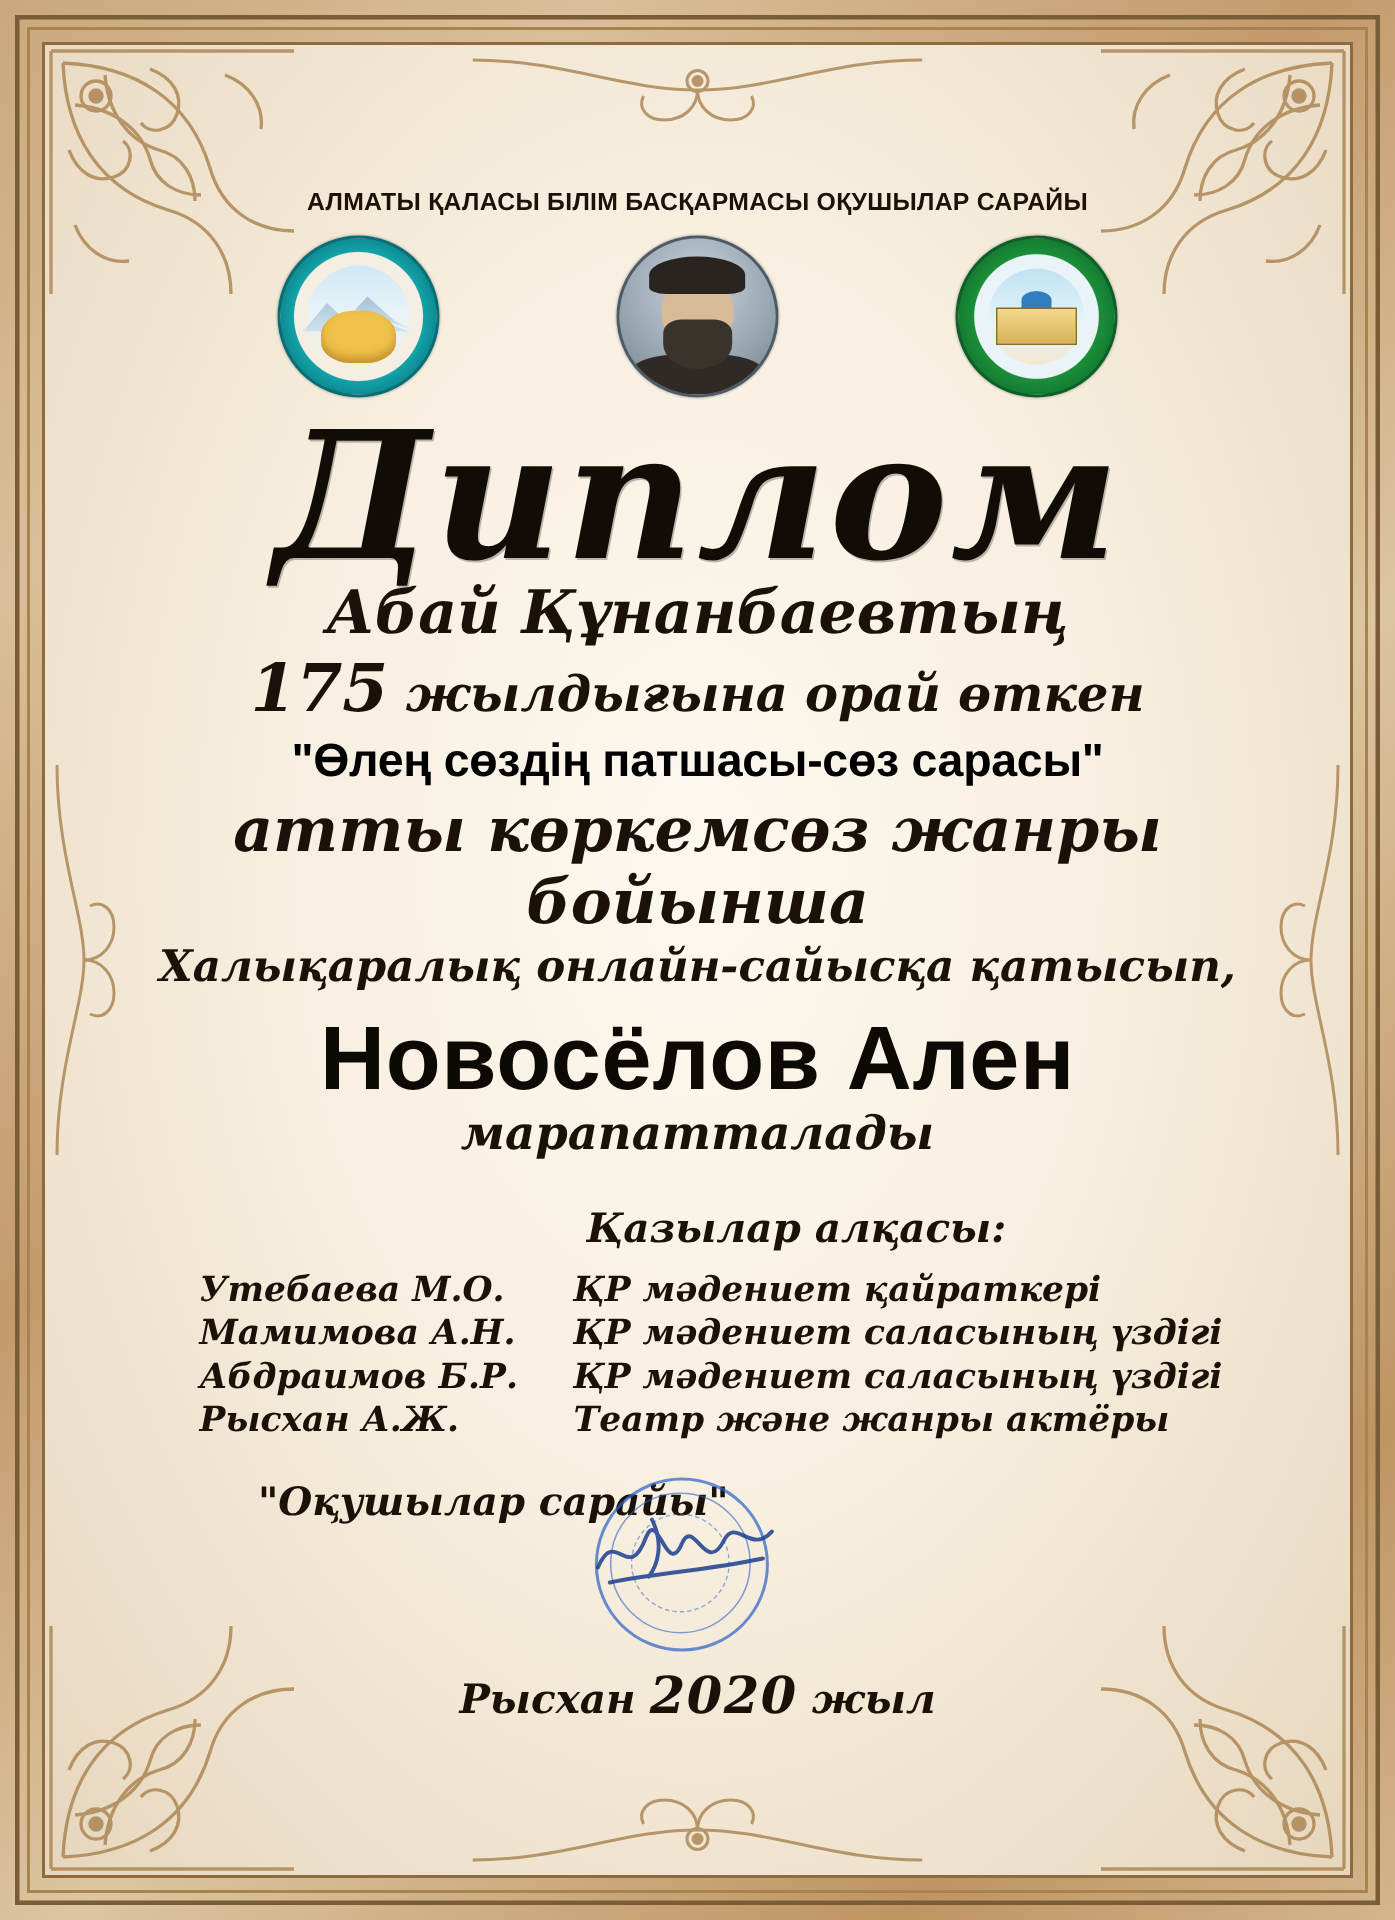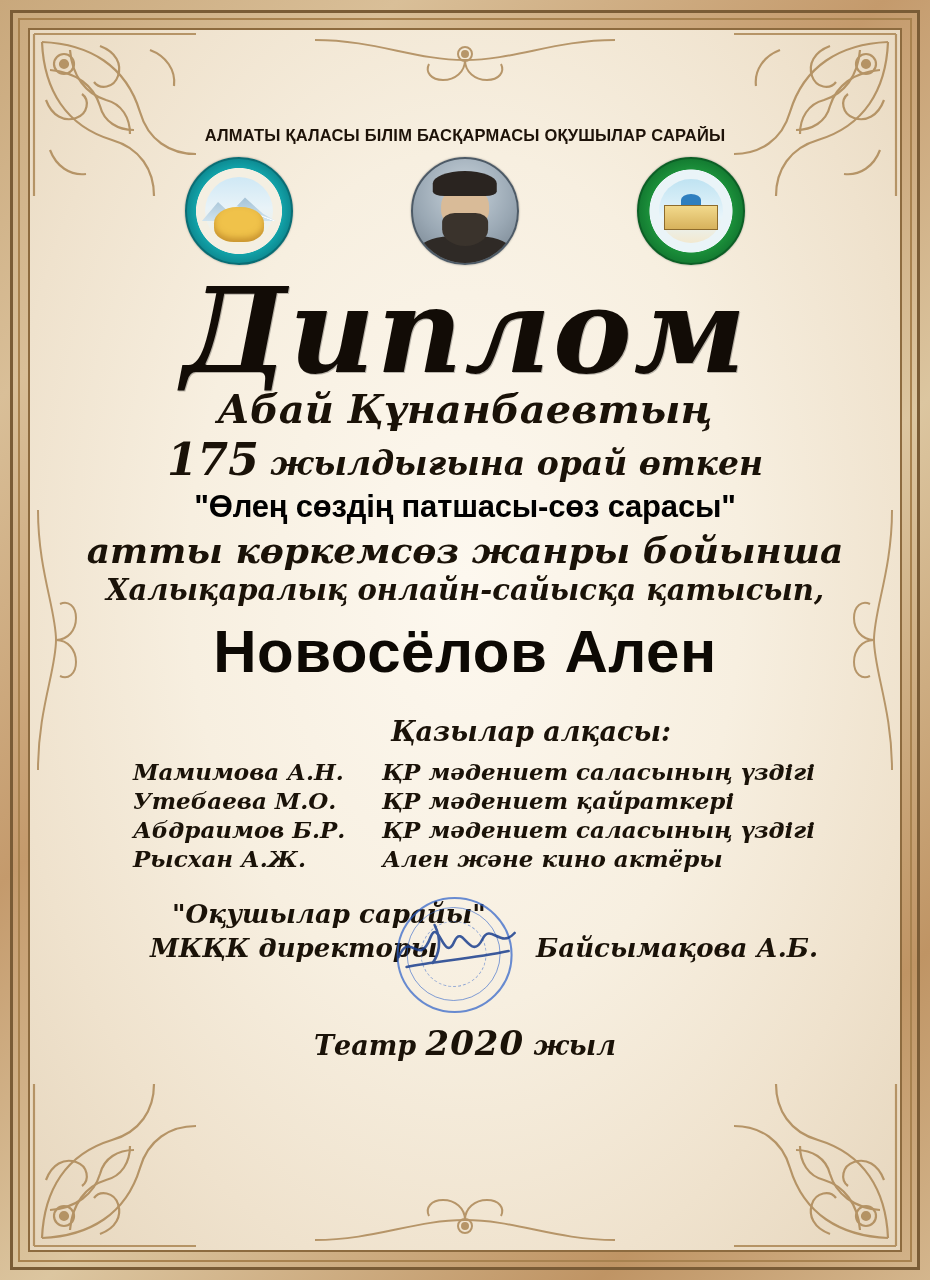--- a/index.html
+++ b/index.html
@@ -217,21 +217,21 @@
     margin-top: 12px;
   }
   .l-quote {
     font-family: "Liberation Sans", sans-serif;
     font-style: normal;
     font-weight: bold;
     font-size: 31px;
     margin-top: 4px;
     letter-spacing: -.2px;
   }
-  .l-genre { font-size: 36px; margin-top: 4px; }
+  .l-genre { font-size: 41px; margin-top: 4px; }
   .l-contest { font-size: 29px; margin-top: 2px; }
   .l-shown { font-size: 29px; margin-top: 2px; }
 
   .laureate {
     font-family: "Liberation Sans", sans-serif;
     font-weight: bold;
     font-size: 60px;
     margin-top: 10px;
     color: #0d0904;
     letter-spacing: .5px;
@@ -489,66 +489,63 @@
         <span class="num">175</span>
         <span>жылдығына орай өткен</span>
       </div>
 
       <div class="l-quote">"Өлең сөздің патшасы-сөз сарасы"</div>
 
       <div class="script-line l-genre">атты көркемсөз жанры бойынша</div>
       <div class="script-line l-contest">Халықаралық онлайн-сайысқа қатысып,</div>
 
       <div class="laureate">Новосёлов  Ален</div>
+      <div class="script-line awarded">марапатталады</div>
 
       <div class="script-line jury-title">Қазылар алқасы:</div>
 
       <table class="jury-table">
         <tbody>
           <tr>
+            <td class="name">Утебаева М.О.</td>
+            <td>ҚР мәдениет қайраткері</td>
+          </tr>
+          <tr>
             <td class="name">Мамимова А.Н.</td>
             <td>ҚР мәдениет саласының үздігі</td>
-          </tr>
-          <tr>
-            <td class="name">Утебаева М.О.</td>
-            <td>ҚР мәдениет қайраткері</td>
           </tr>
           <tr>
             <td class="name">Абдраимов Б.Р.</td>
             <td>ҚР мәдениет саласының үздігі</td>
           </tr>
           <tr>
             <td class="name">Рысхан А.Ж.</td>
-            <td>Ален және кино актёры</td>
+            <td>Театр және жанры актёры</td>
           </tr>
         </tbody>
       </table>
 
       <div class="signature-block">
         <div class="sig-org">"Оқушылар сарайы"</div>
-        <div class="sig-role-row">
-          <div class="sig-role">МКҚК директоры</div>
-          <div class="sig-name">Байсымақова А.Б.</div>
-        </div>
 
         <div class="stamp">
           <div class="ring"></div>
           <div class="ring2"></div>
           <div class="ring3"></div>
           <svg class="scribble" viewBox="0 0 136 70" xmlns="http://www.w3.org/2000/svg">
             <g fill="none" stroke="#1b3f8f" stroke-width="2.6" stroke-linecap="round" opacity="0.85">
               <path d="M10,46 C22,18 30,58 42,26 C50,6 56,54 66,30 C74,12 82,52 94,28 C102,12 112,38 126,22"></path>
               <path d="M18,56 C46,50 82,48 120,40"></path>
               <path d="M46,14 C54,30 50,44 44,52"></path>
             </g>
           </svg>
         </div>
       </div>
 
       <div class="year-line">
-        <span>Театр</span>
+        <span>Рысхан</span>
         <span class="big">2020</span>
         <span>жыл</span>
       </div>
 
     </div>
   </div>
 </div>
 
 </body></html>

